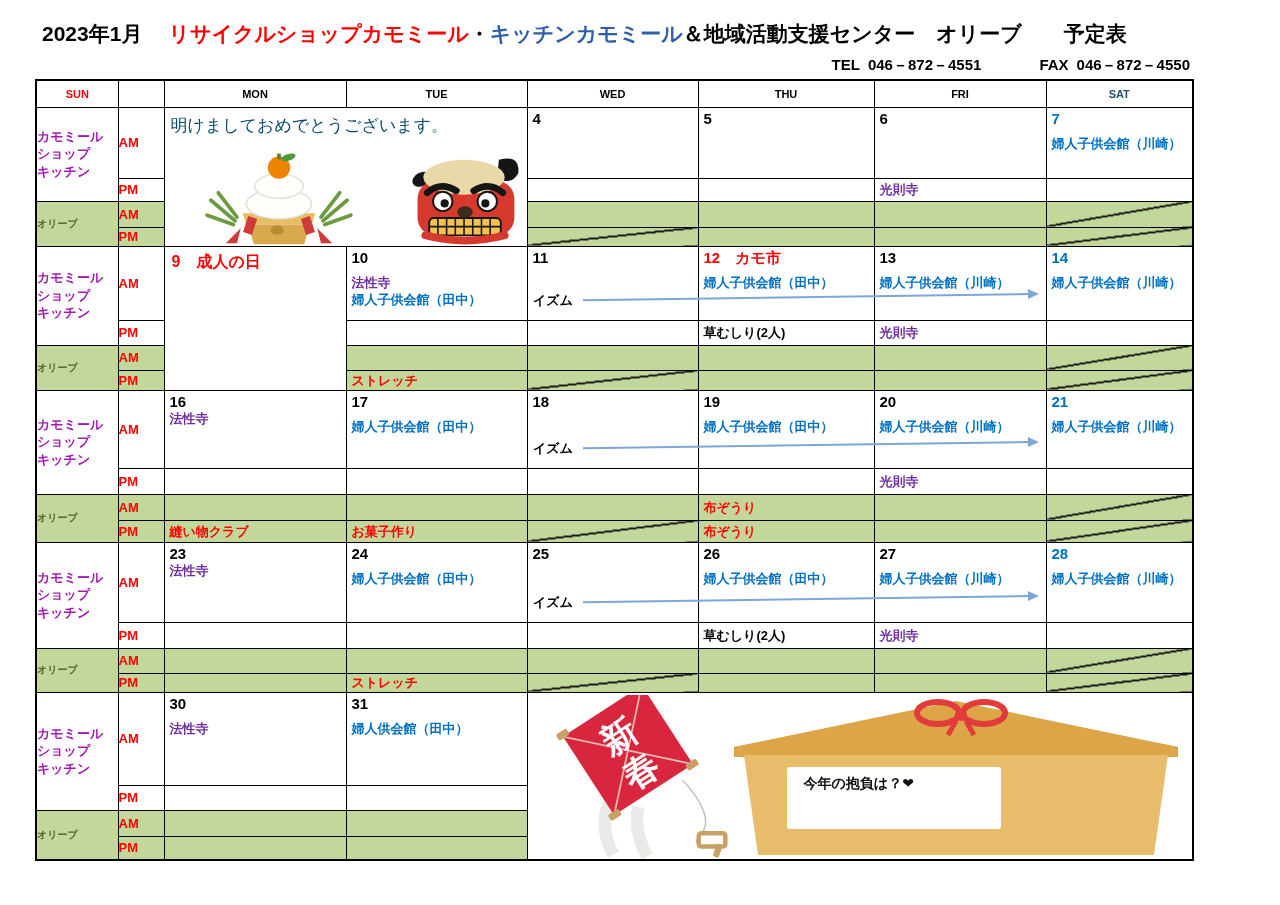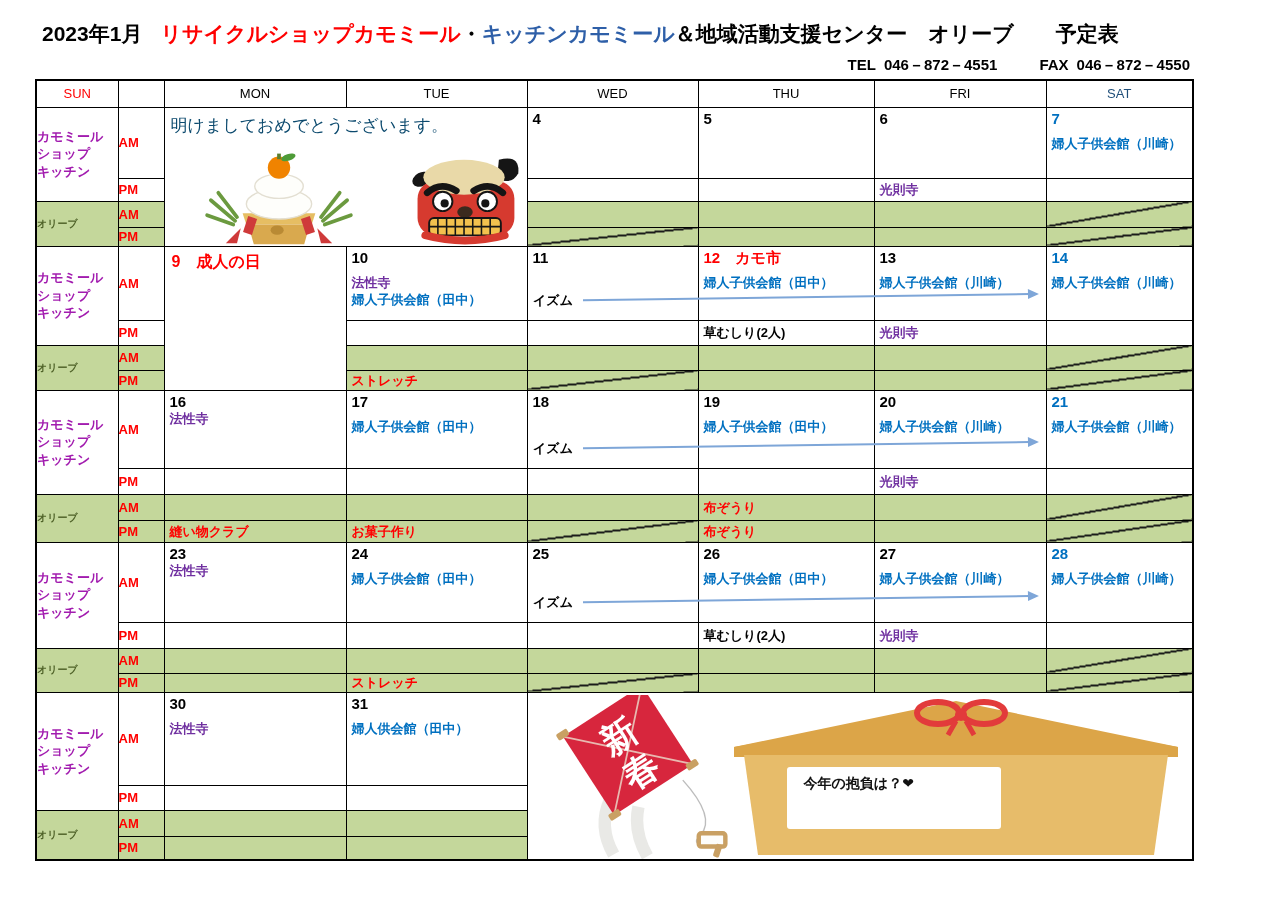--- a/index.html
+++ b/index.html
@@ -1,30 +1,30 @@
 <!DOCTYPE html>
 <html><head>
 <meta charset="utf-8">
 <style>
   html,body{margin:0;padding:0;background:#fff;}
   .page{position:relative;width:1280px;height:905px;background:#fff;overflow:hidden;
         font-family:"Liberation Sans","DejaVu Sans",sans-serif;color:#000;}
   
   .title{position:absolute;left:42px;top:20px;font-size:21px;font-weight:bold;white-space:nowrap;}
-  .title .sp{margin-left:18px;}
+  .title .sp{margin-left:26px;}
   .t-titleblue{color:#2E5FA8;}
   .contact{position:absolute;left:35px;top:56px;width:1155px;text-align:right;
            font-size:15px;font-weight:bold;white-space:nowrap;}
   .contact .lab{margin-right:8px;}
-  .contact .faxgroup{margin-left:42px;}
+  .contact .faxgroup{margin-left:58px;}
   
   table.cal{position:absolute;left:35px;top:79px;width:1157px;border-collapse:collapse;
             table-layout:fixed;background:#fff;border:2px solid #000;}
   table.cal td{border:1px solid #000;padding:0;vertical-align:top;overflow:visible;}
-  .hd{font-size:13px;font-weight:normal;text-align:center;vertical-align:middle !important;}
+  .hd{font-size:11px;font-weight:bold;text-align:center;vertical-align:middle !important;}
   .hd-sun{color:#FF0000;}
   .hd-sat{color:#1F4E79;}
   .fac{color:#a21caf;font-weight:bold;font-size:13px;line-height:1.35;
        padding:4px 2px 4px 5px;vertical-align:middle !important;white-space:pre-line;background:#fff;}
   .olv{background:#C4D79B;color:#4F6228;font-weight:bold;font-size:10px;
        vertical-align:middle !important;padding-left:4px;}
   .ampm{color:#FF0000;font-weight:bold;font-size:13px;text-align:left;vertical-align:middle !important;}
   .g{background:#C4D79B;}
   .diag{background-image:linear-gradient(to bottom right,
         transparent calc(50% - 1px),#1a1a1a calc(50% - 1px),

